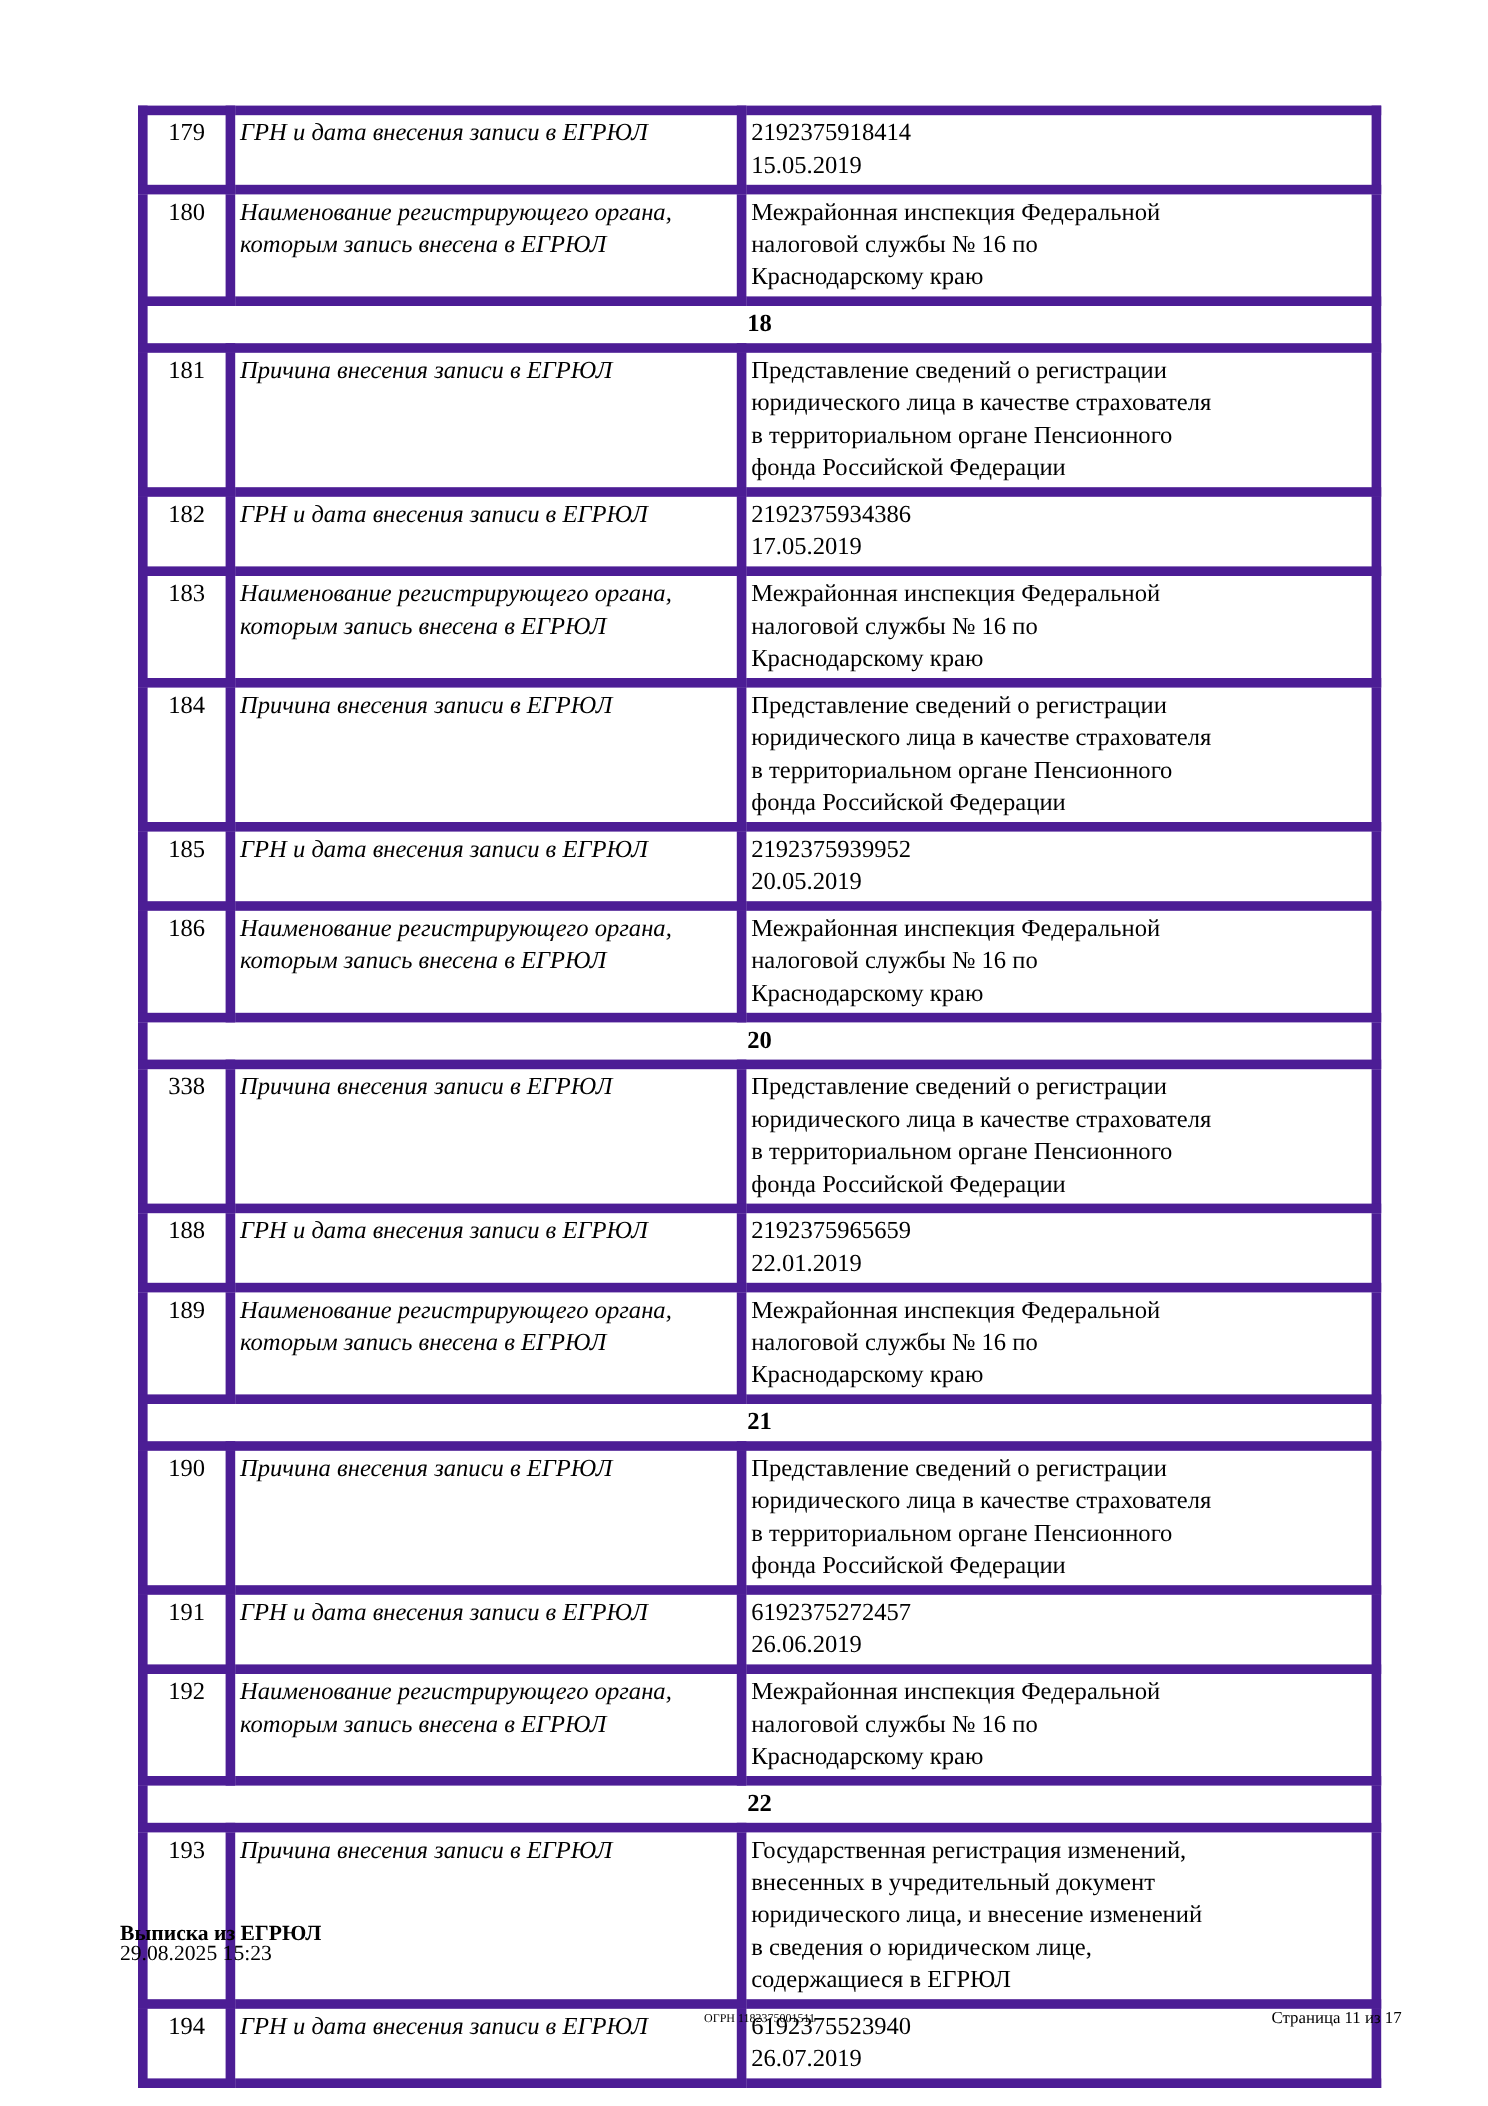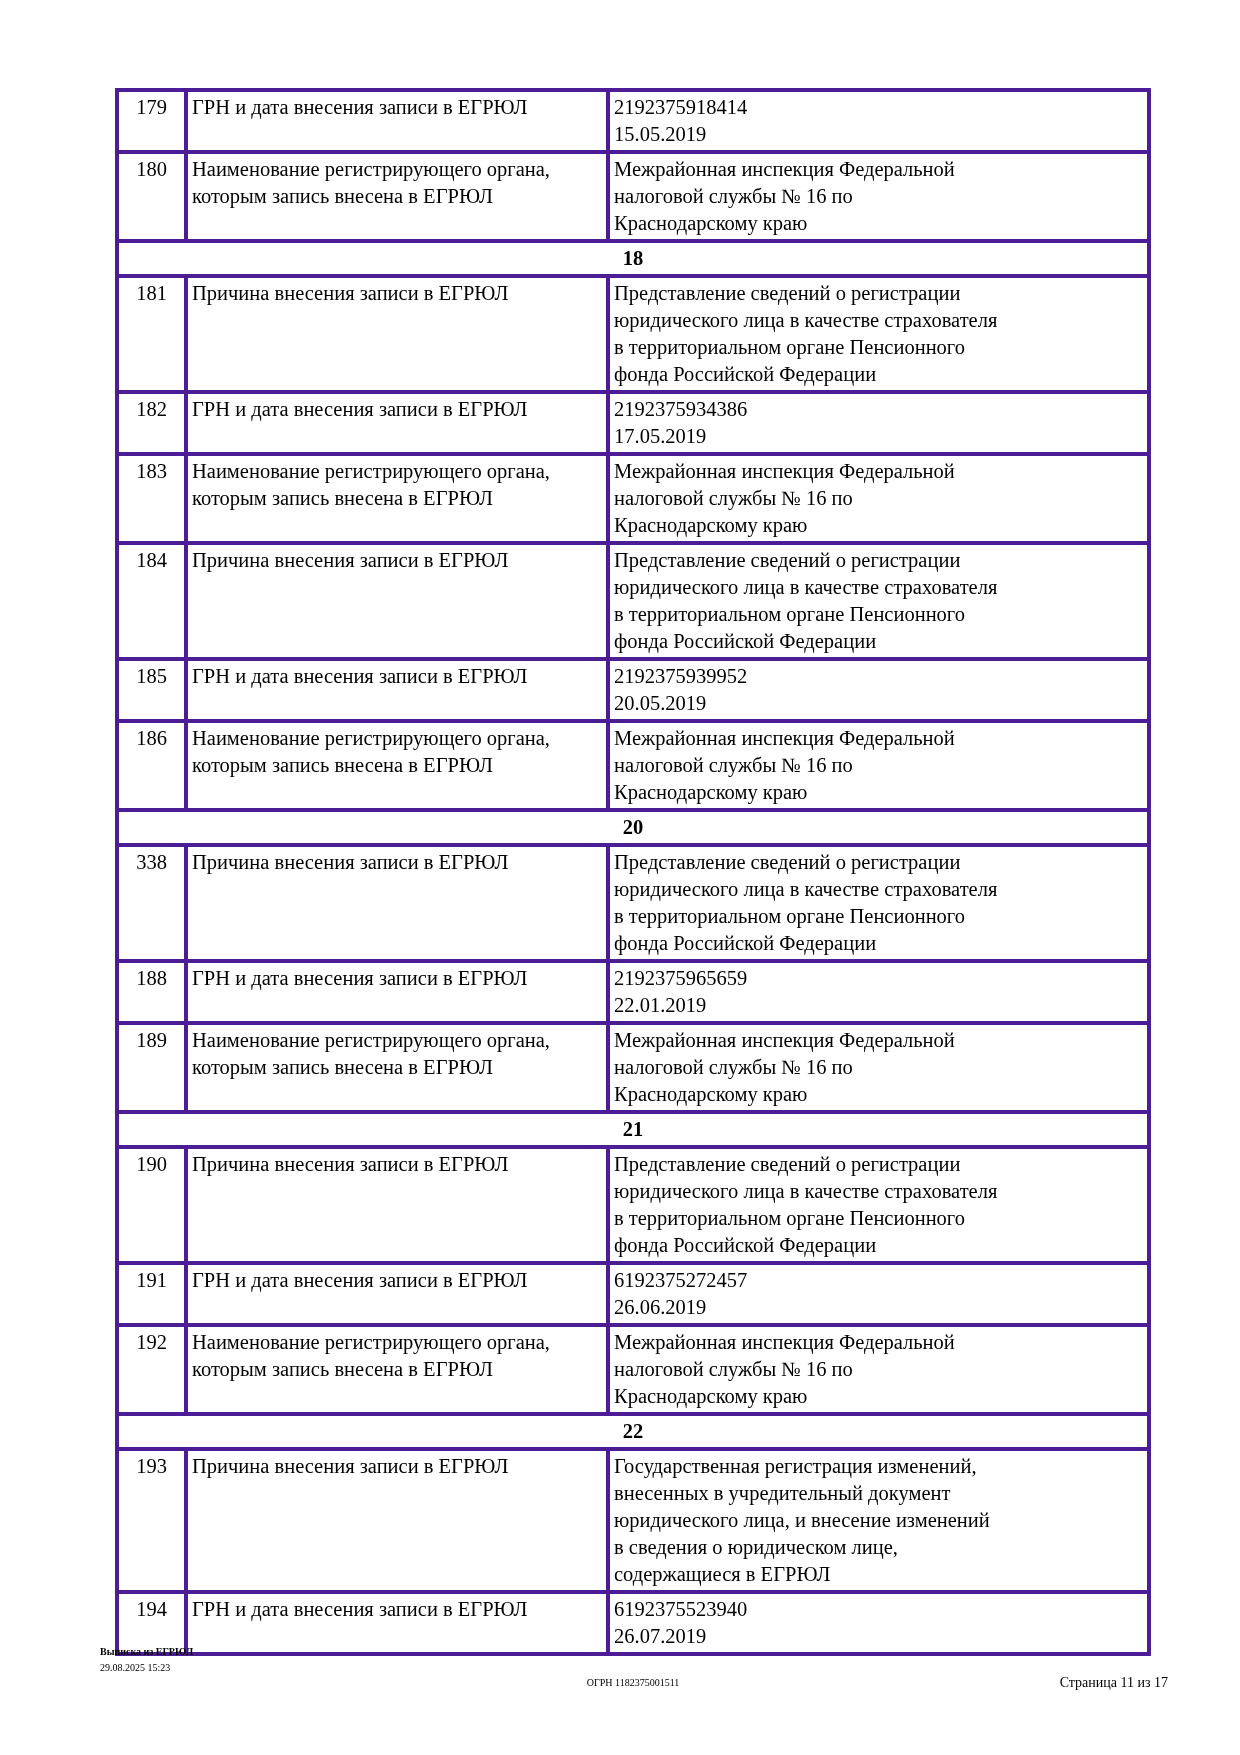--- a/index.html
+++ b/index.html
@@ -18,41 +18,41 @@
   }
   table.registry {
     position: absolute;
     left: 115px;
     top: 88px;
     width: 1036px;
     border-collapse: collapse;
     table-layout: fixed;
   }
   table.registry td {
-    border: 4px solid #4c1d95;
+    border: 8px solid #4c1d95;
     vertical-align: top;
     font-size: 20.5px;
     line-height: 27px;
     padding: 2px 4px 2px 4px;
   }
   td.col-num   { width: 57px; text-align: center; padding-left: 0; padding-right: 0; }
-  td.col-label { width: 410px; }
+  td.col-label { width: 410px; font-style: italic; }
   td.col-value { }
   td.section-cell {
     text-align: center;
     font-weight: bold;
     font-size: 20.5px;
     line-height: 27px;
     padding: 1px 0 2px 0;
   }
   .footer-left {
     position: absolute;
     left: 100px;
-    top: 1644px;
-    font-size: 10px;
+    top: 1604px;
+    font-size: 18px;
     line-height: 15.5px;
   }
   .footer-left .doc-title { font-weight: bold; }
   .footer-center {
     position: absolute;
     left: 115px;
     top: 1675px;
     width: 1036px;
     text-align: center;
     font-size: 10px;

